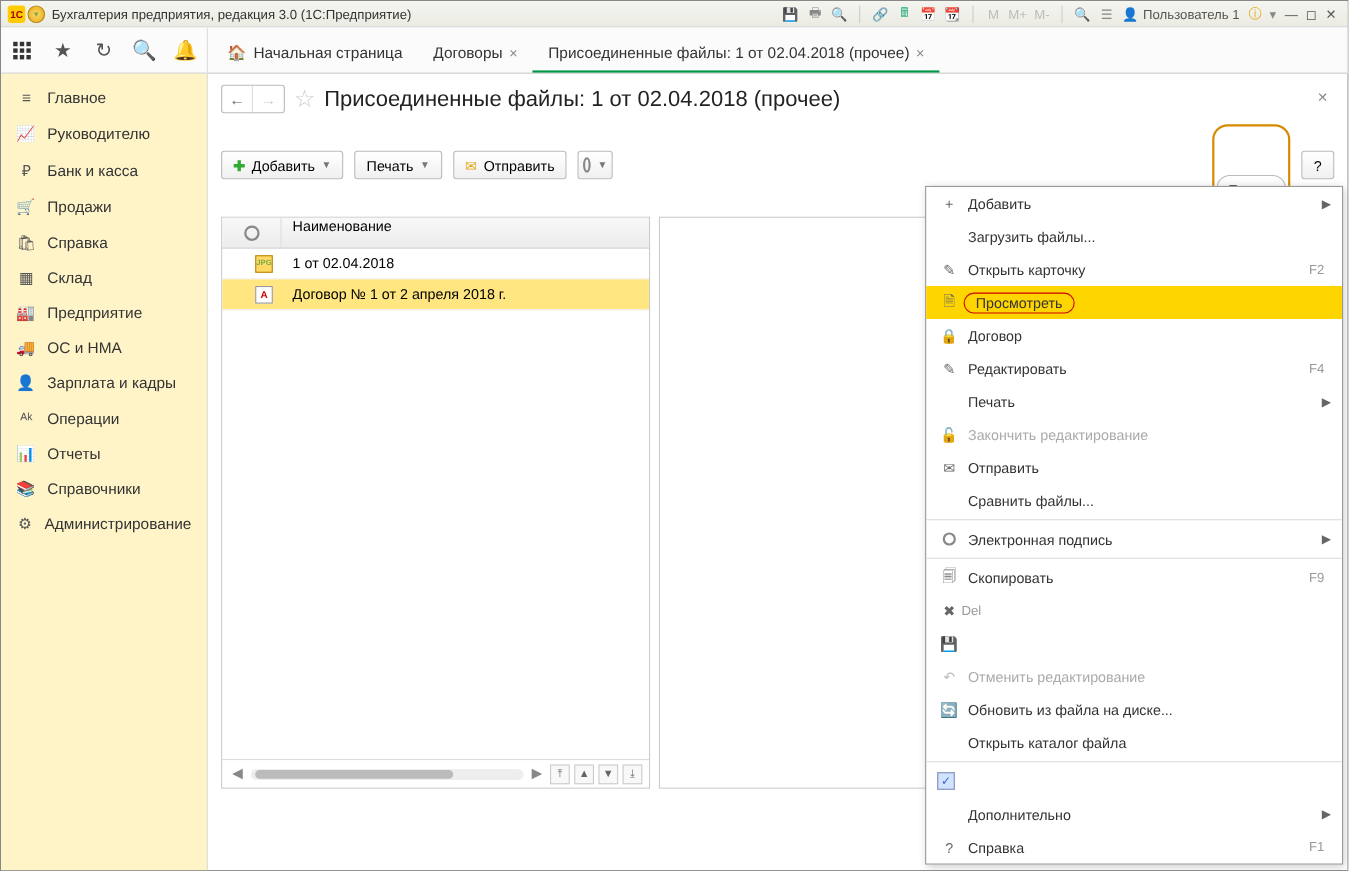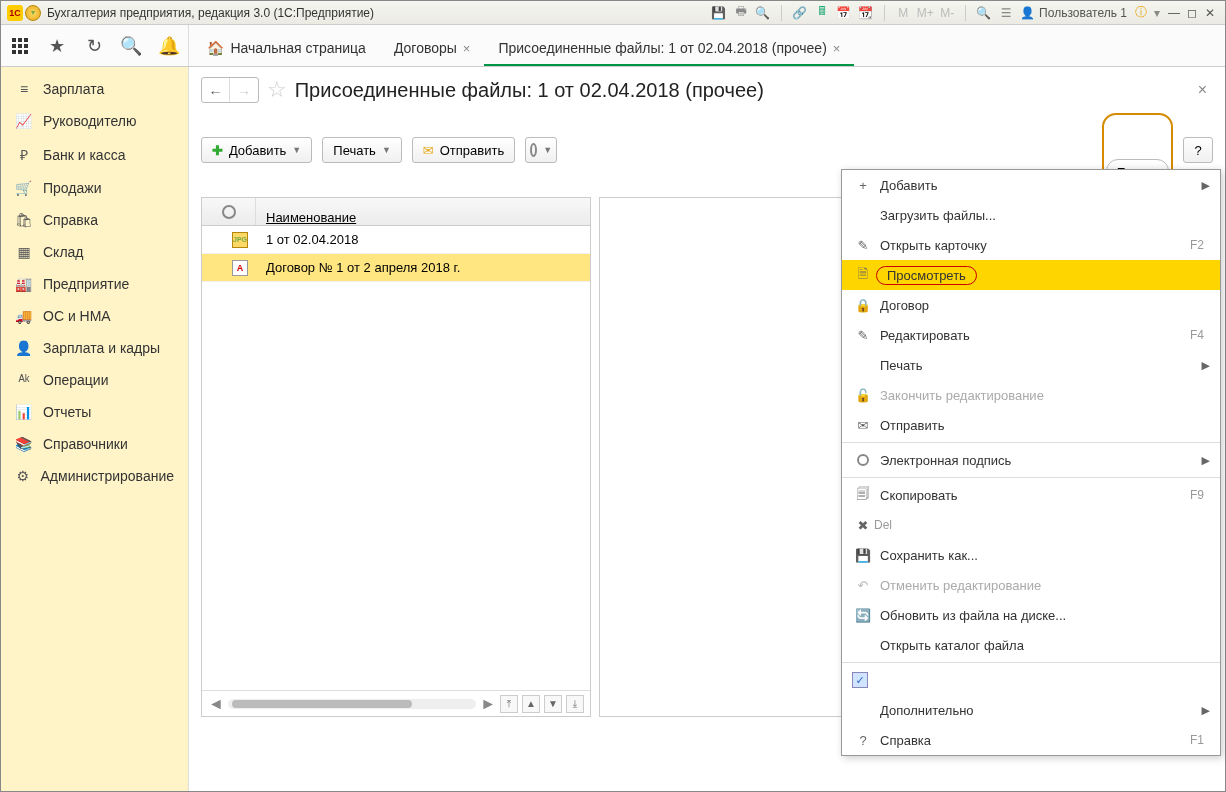--- a/index.html
+++ b/index.html
@@ -58,21 +58,21 @@
   .btn.sig .sig-ic{width:14px;height:14px;border-radius:50%;border:2px solid #888;display:inline-block;}
   .btn-highlight { border:2px solid #d68a00; border-radius:14px; padding:0 2px;}
   .btn-highlight .btn{border-radius:12px;margin-top:44px;}
   .btn.help{width:30px;justify-content:center;}
   .tool-spacer{flex:1;}
   
   
   .split { display: flex; height: 520px; gap: 8px; }
   .left-pane { width: 390px; border: 1px solid #ccc; display: flex; flex-direction: column; }
   .right-pane { flex: 1; border: 1px solid #ccc; display: flex; align-items: center; justify-content: center; font-size: 13px; color: #555; }
-  .grid-head { display: flex; background: linear-gradient(#f8f8f8,#ececec); border-bottom: 1px solid #ccc; height: 28px; align-items: flex-end; text-decoration: underline; }
+  .grid-head { display: flex; background: linear-gradient(#f8f8f8,#ececec); border-bottom: 1px solid #ccc; height: 28px; align-items: flex-start; }
   .col-ic { width: 54px; display:flex;justify-content:center; border-right:1px solid #ddd;height:100%;align-items:center;}
   .col-ic .sig-ic{width:14px;height:14px;border-radius:50%;border:2px solid #888;display:inline-block;}
   .col-name { flex:1; padding-left: 10px; font-size: 13px; }
   .grid-row { display: flex; height: 28px; align-items: center; border-bottom: 1px solid #f0f0f0; font-size: 13px; cursor:pointer;}
   .grid-row .cell-ic { width: 54px; display:flex; justify-content:flex-end; padding-right:8px;}
   .grid-row .cell-name { flex:1; padding-left:10px;}
   .grid-row.selected { background: #ffe680; }
   .file-ic { width:16px; height:16px; display:inline-flex; align-items:center; justify-content:center; font-size:9px; font-weight:bold; border:1px solid #999; background:#fff;}
   .file-ic.jpg{background:#ffd966;border-color:#b8860b;color:#7a4;font-size:7px;}
   .file-ic.pdf{color:#c00;}
@@ -176,21 +176,21 @@
         <span class="close-x">×</span>
       </div>
     </div>
   </div>
 
   <div class="body">
 
     <div class="sidebar">
       <div class="sb-item">
           <span class="sb-ic">≡</span>
-          <span>Зарплата</span>
+          <span>Главное</span>
         </div>
       <div class="sb-item">
           <span class="sb-ic">📈</span>
           <span>Руководителю</span>
         </div>
       <div class="sb-item">
           <span class="sb-ic">₽</span>
           <span>Банк и касса</span>
         </div>
       <div class="sb-item">
@@ -351,39 +351,42 @@
         <span class="ci-arrow">▶</span>
       </div>
       <div class="ctx-item disabled">
         <span class="ci-ic ">🔓</span>
         <span class="ci-label">Закончить редактирование</span>
       </div>
       <div class="ctx-item">
         <span class="ci-ic ci-mail">✉</span>
         <span class="ci-label">Отправить</span>
       </div>
+      <div class="ctx-item">
+        <span class="ci-ic "></span>
+        <span class="ci-label">Сравнить файлы...</span>
+      </div>
       <div class="ctx-sep"></div>
       <div class="ctx-item">
         <span class="ci-sig"></span>
         <span class="ci-label">Электронная подпись</span>
         <span class="ci-arrow">▶</span>
       </div>
       <div class="ctx-sep"></div>
       <div class="ctx-item">
         <span class="ci-ic ci-copy">🗐</span>
         <span class="ci-label">Скопировать</span>
         <span class="ci-short">F9</span>
       </div>
       <div class="ctx-item">
         <span class="ci-ic ci-red">✖</span>
         <span class="ci-short">Del</span>
       </div>
       <div class="ctx-item">
         <span class="ci-ic ">💾</span>
-        <span class="ci-label">Сохранить как...</span>
       </div>
       <div class="ctx-item disabled">
         <span class="ci-ic ">↶</span>
         <span class="ci-label">Отменить редактирование</span>
       </div>
       <div class="ctx-item">
         <span class="ci-ic ci-blue">🔄</span>
         <span class="ci-label">Обновить из файла на диске...</span>
       </div>
       <div class="ctx-item">

